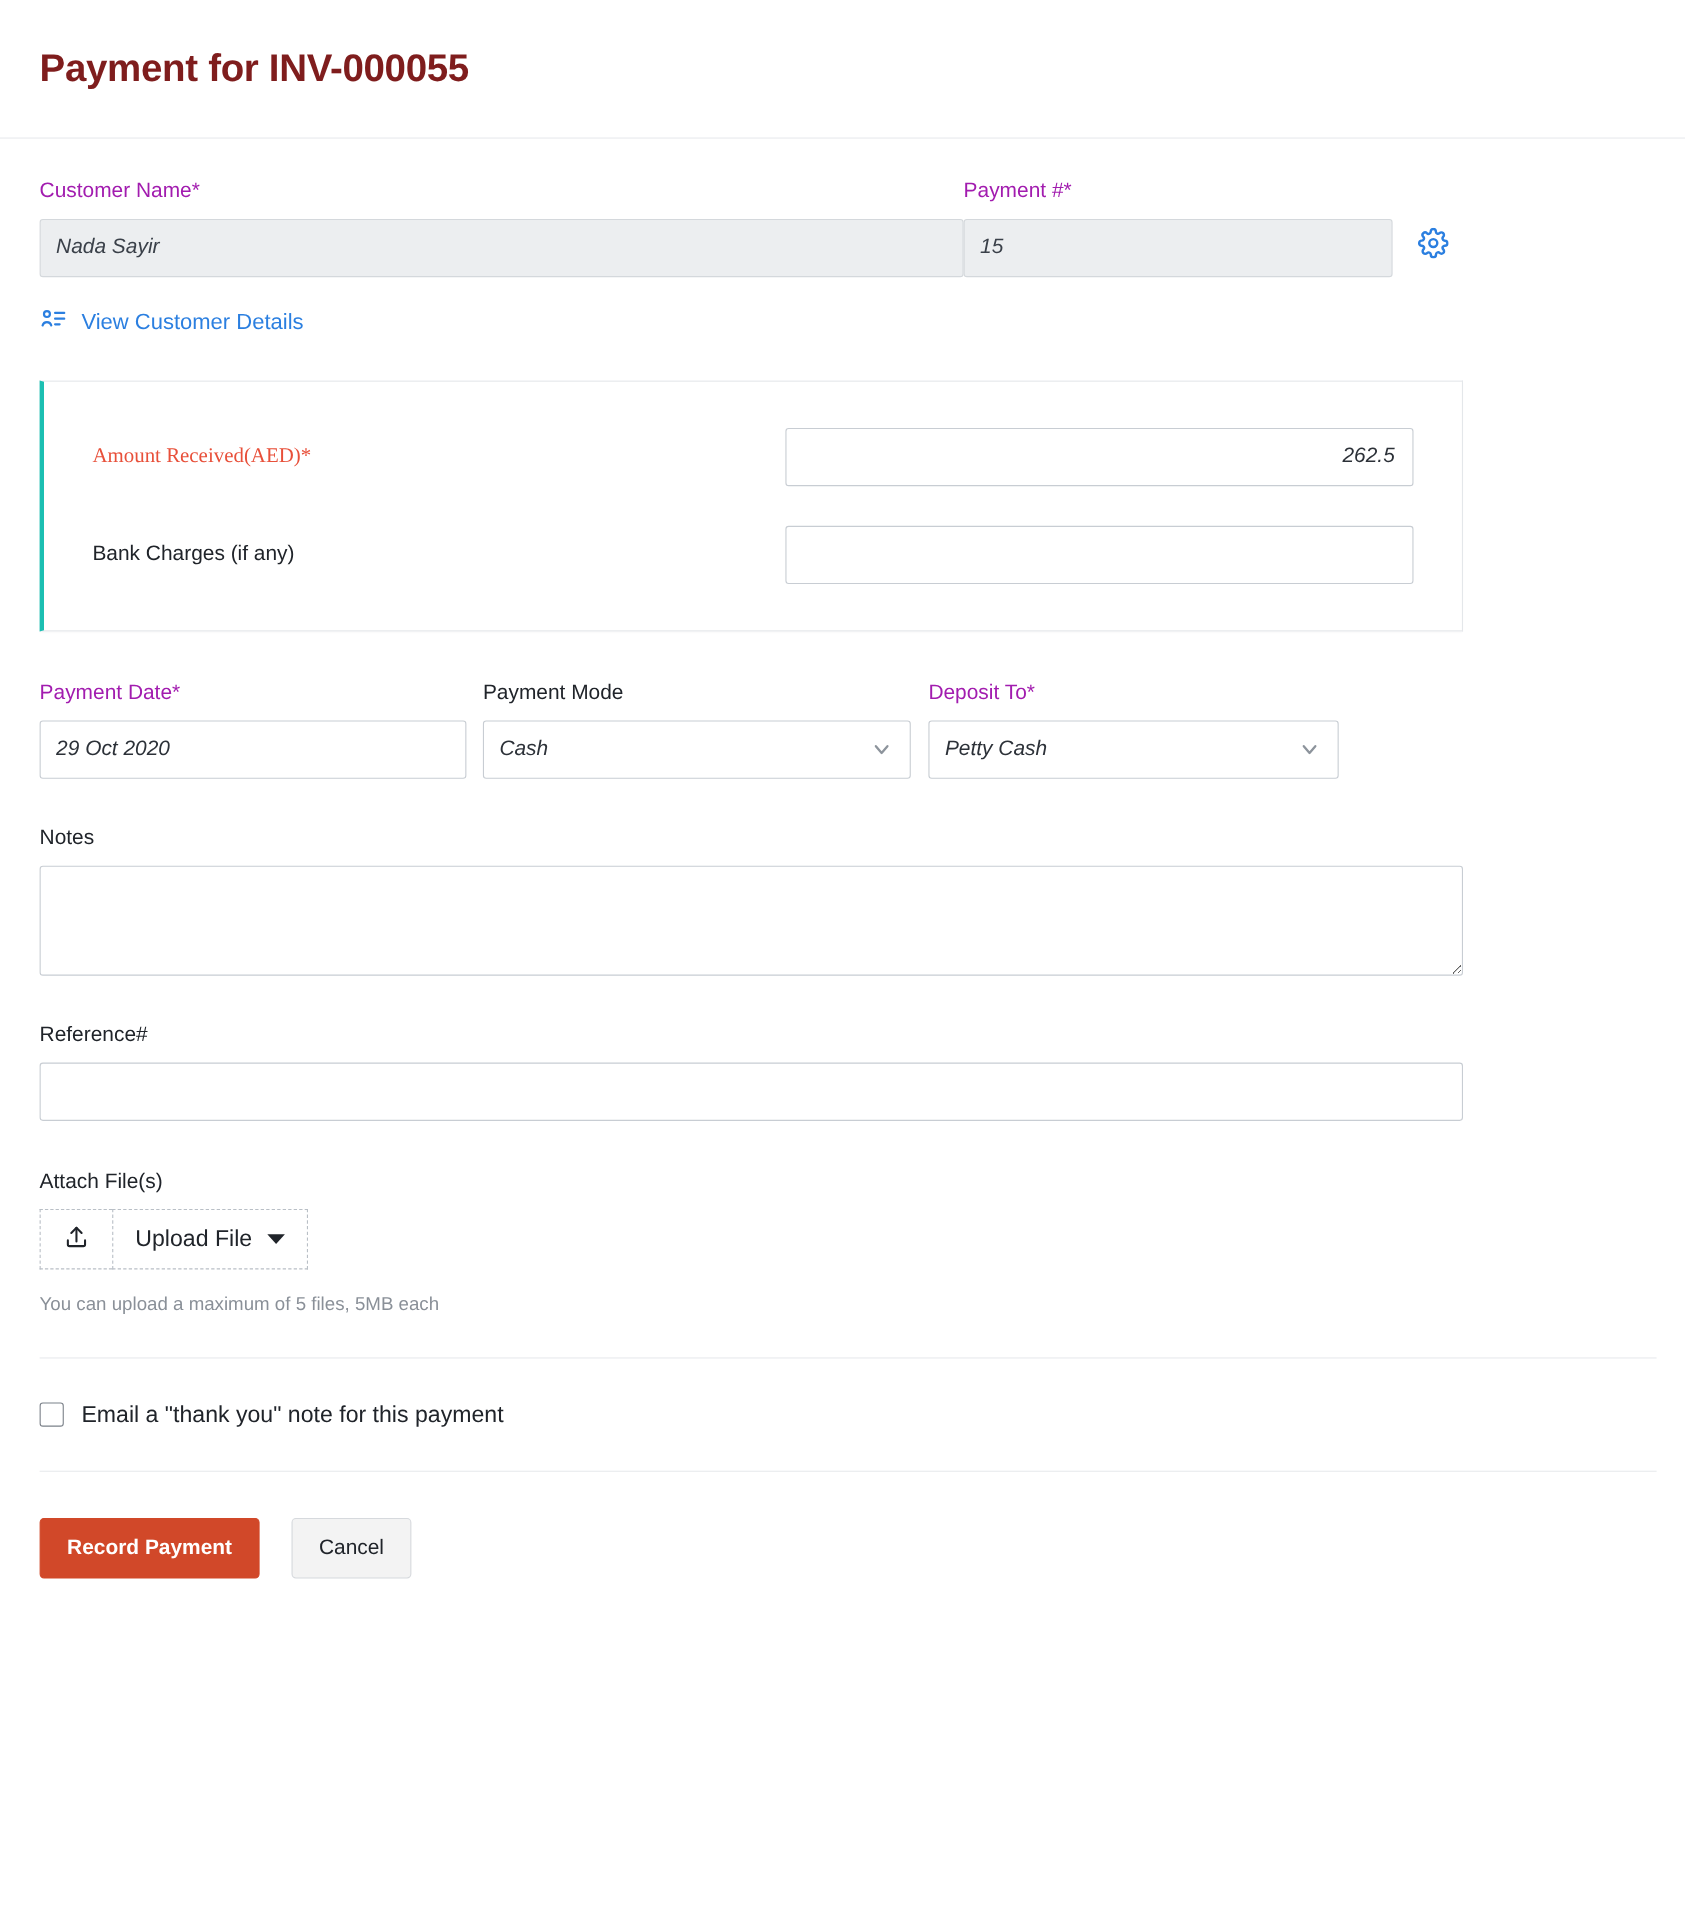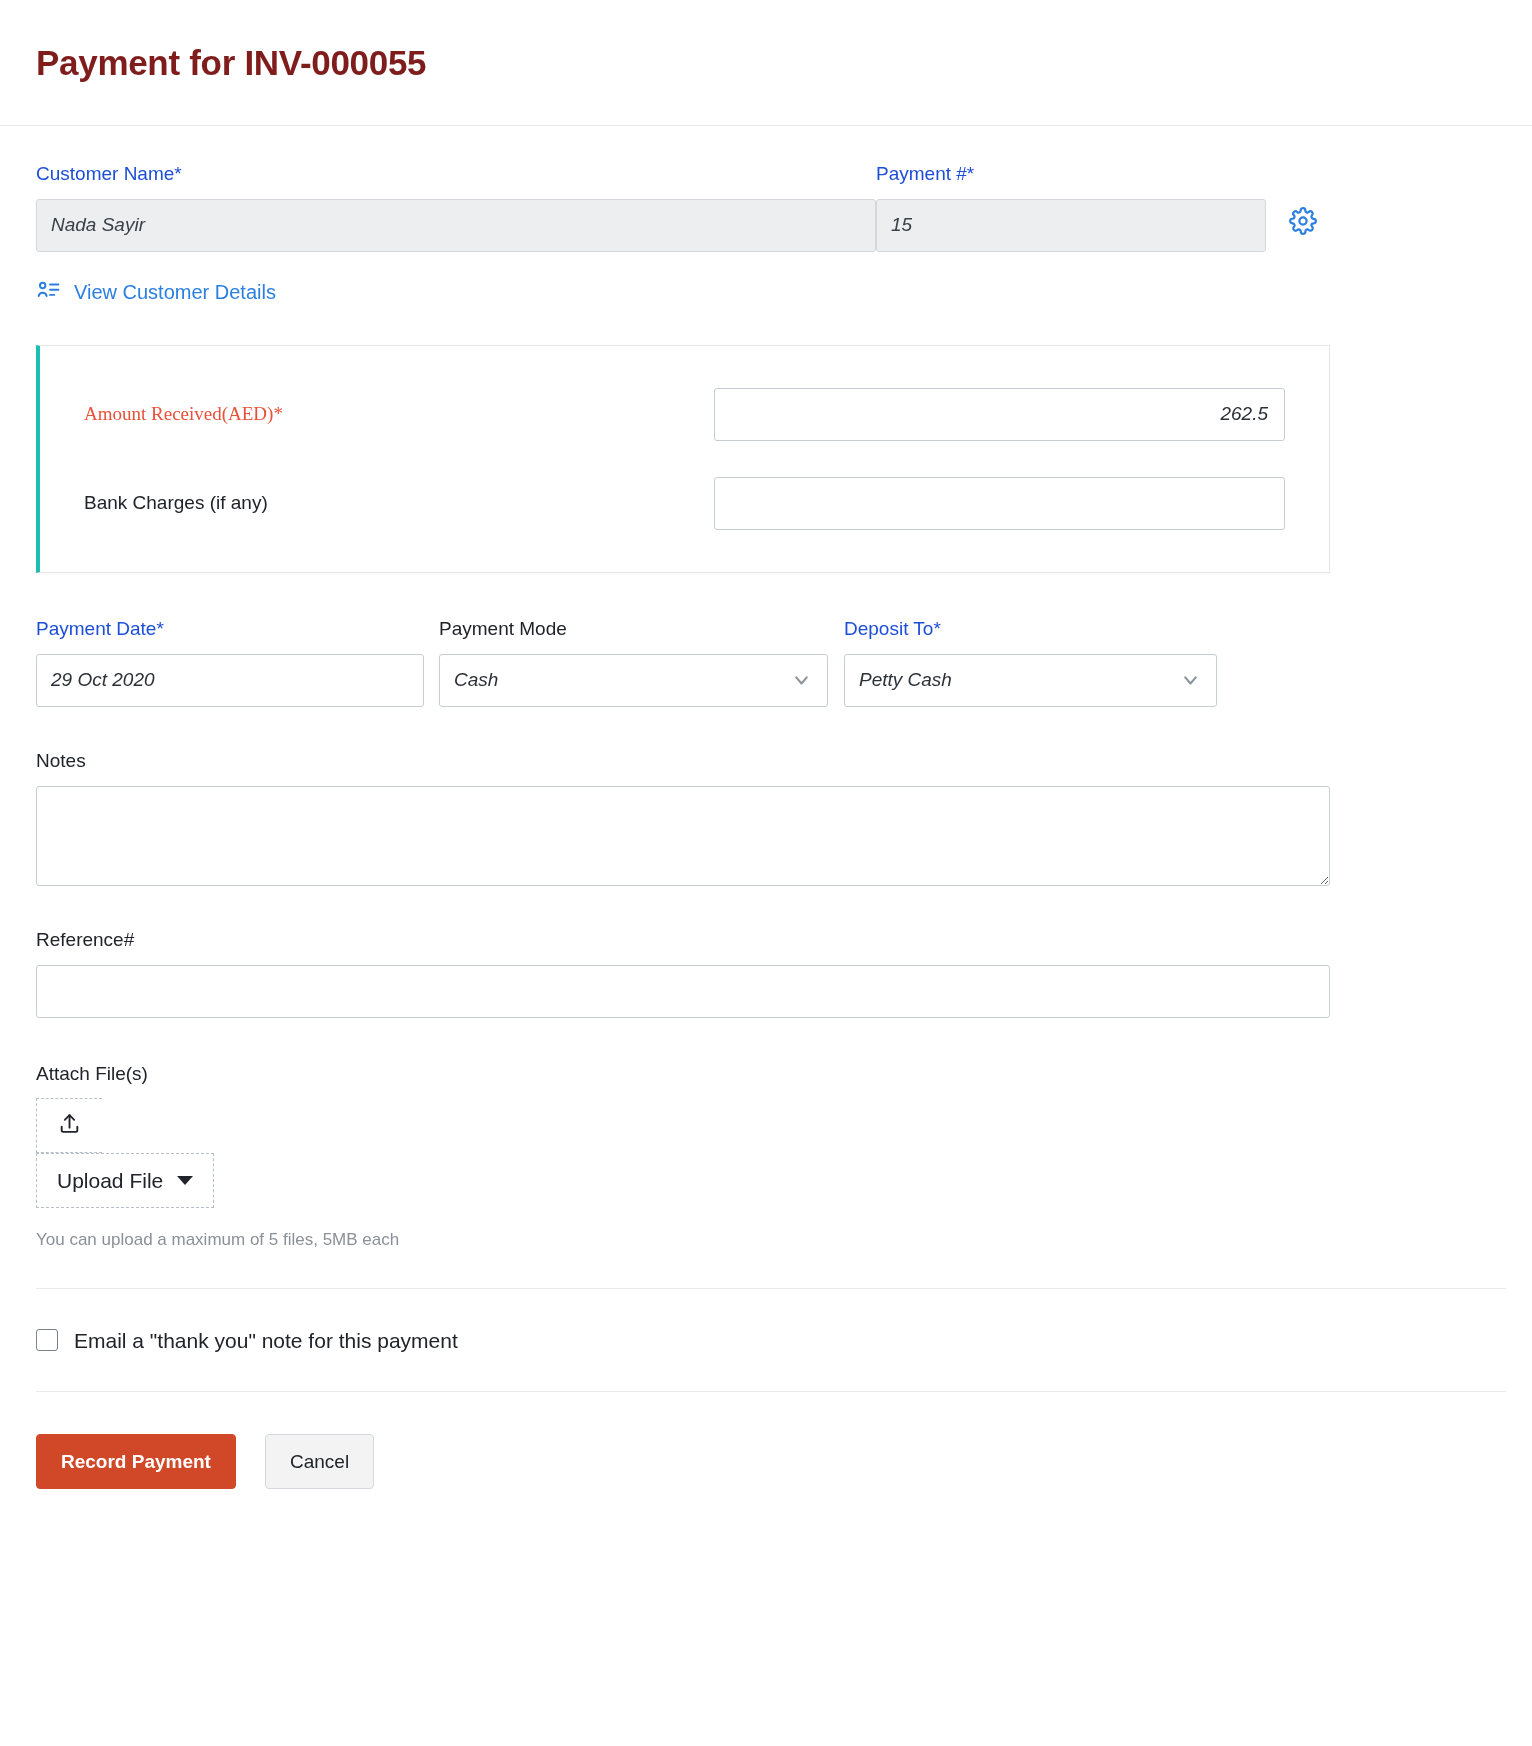--- a/index.html
+++ b/index.html
@@ -32,21 +32,21 @@
   
   .form-body { padding: 38px 36px 0 36px; }
 
   .field-label {
     font-size: 19px;
     color: #20242a;
     margin-bottom: 14px;
     display: block;
     line-height: 1.1;
   }
-  .field-label.required { color: #1d4ed8; }
+  .field-label.required { color: #a21caf; }
 
   .input-base {
     width: 100%;
     height: 53px;
     border: 1px solid #c8cdd3;
     border-radius: 3px;
     background: #ffffff;
     font-family: "Liberation Sans", sans-serif;
     font-size: 19px;
     color: #2c3138;
@@ -162,21 +162,20 @@
     display: block;
   }
 
   
   .attach-block { margin-top: 46px; }
   .upload-group {
     display: flex;
     align-items: stretch;
     width: max-content;
     margin-top: 6px;
-    flex-direction: column;
   }
   .upload-icon-box {
     width: 66px; height: 55px;
     border: 1px dashed #b9bfc6;
     border-right: none;
     display: flex; align-items: center; justify-content: center;
     cursor: pointer;
     background: #fff;
   }
   .upload-label-box {

